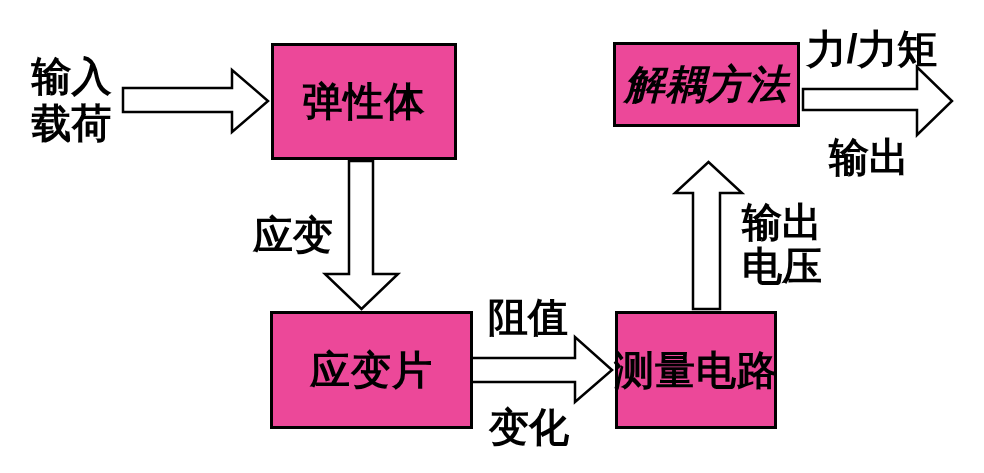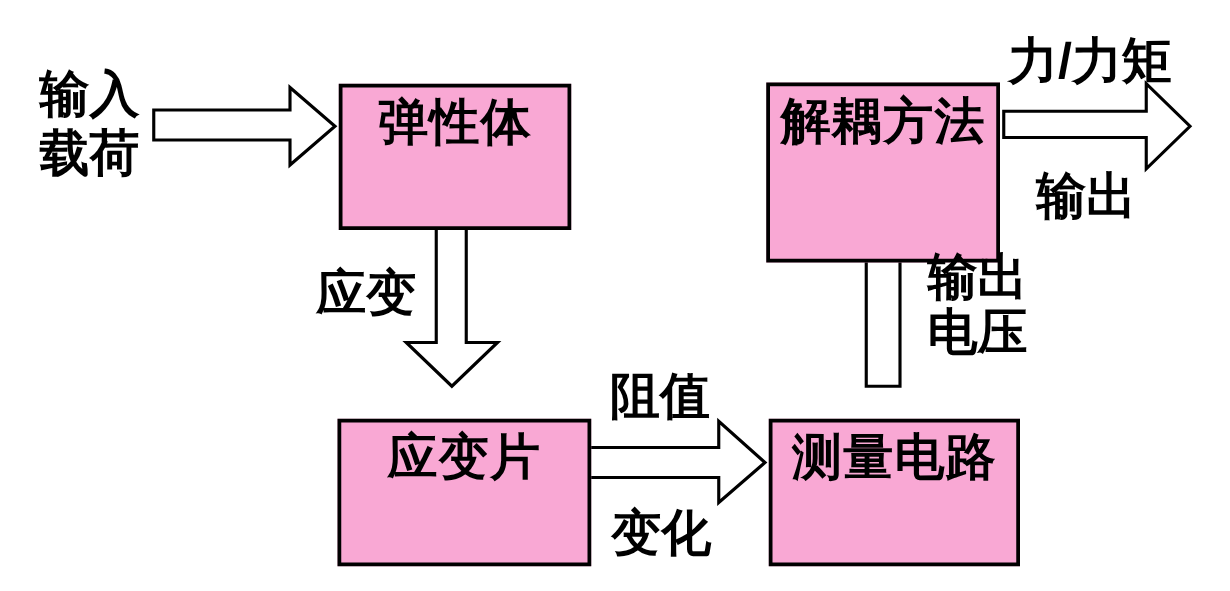--- a/index.html
+++ b/index.html
@@ -26,28 +26,28 @@
   .block-arrow {
     fill: #ffffff;
     stroke: #000000;
     stroke-width: 2.5;
     stroke-linejoin: miter;
   }
   .node-box {
     position: absolute;
     box-sizing: border-box;
     border: 3px solid #000000;
-    background: #f9a8d4;
+    background: #ec4899;
     display: flex;
+    align-items: center;
     justify-content: center;
     font-size: 40px;
     font-weight: bold;
     letter-spacing: 1px;
     white-space: nowrap;
-    margin-top: 24px;
   }
   .edge-label {
     position: absolute;
     font-size: 40px;
     font-weight: bold;
     line-height: 44px;
     text-align: center;
     white-space: nowrap;
   }
   .edge-label .line {
@@ -64,29 +64,29 @@
     <polygon class="block-arrow" points="349,161 373,161 373,274 398,274 361.5,309 325,274 349,274"></polygon>
     <polygon class="block-arrow" points="465,358 575,358 575,337 612,370 575,402 575,382 465,382"></polygon>
     <polygon class="block-arrow" points="693,309 693,193 675,193 708.5,162 742,193 720,193 720,309"></polygon>
     <polygon class="block-arrow" points="803,89 917,89 917,67 952,101 917,135 917,110 803,110"></polygon>
   </svg>
 
   <div class="node-box" style="left:271px; top:43px; width:186px; height:117px;">
     <span>弹性体</span>
   </div>
 
-  <div class="node-box" style="left:613px; top:42px; width:187px; height:144px;">
+  <div class="node-box" style="left:613px; top:42px; width:187px; height:85px;font-style:italic;">
     <span>解耦方法</span>
   </div>
 
   <div class="node-box" style="left:270px; top:311px; width:203px; height:118px;">
     <span>应变片</span>
   </div>
 
-  <div class="node-box" style="left:615px; top:311px; width:201px; height:118px;">
+  <div class="node-box" style="left:615px; top:311px; width:162px; height:118px;">
     <span>测量电路</span>
   </div>
 
   <div class="edge-label" style="left:14px; top:53px; width:115px; line-height:47px;text-align:center;">
     <span class="line">输入</span>
     <span class="line">载荷</span>
   </div>
 
   <div class="edge-label" style="left:233px; top:213px; width:120px;">
     <span>应变</span>

